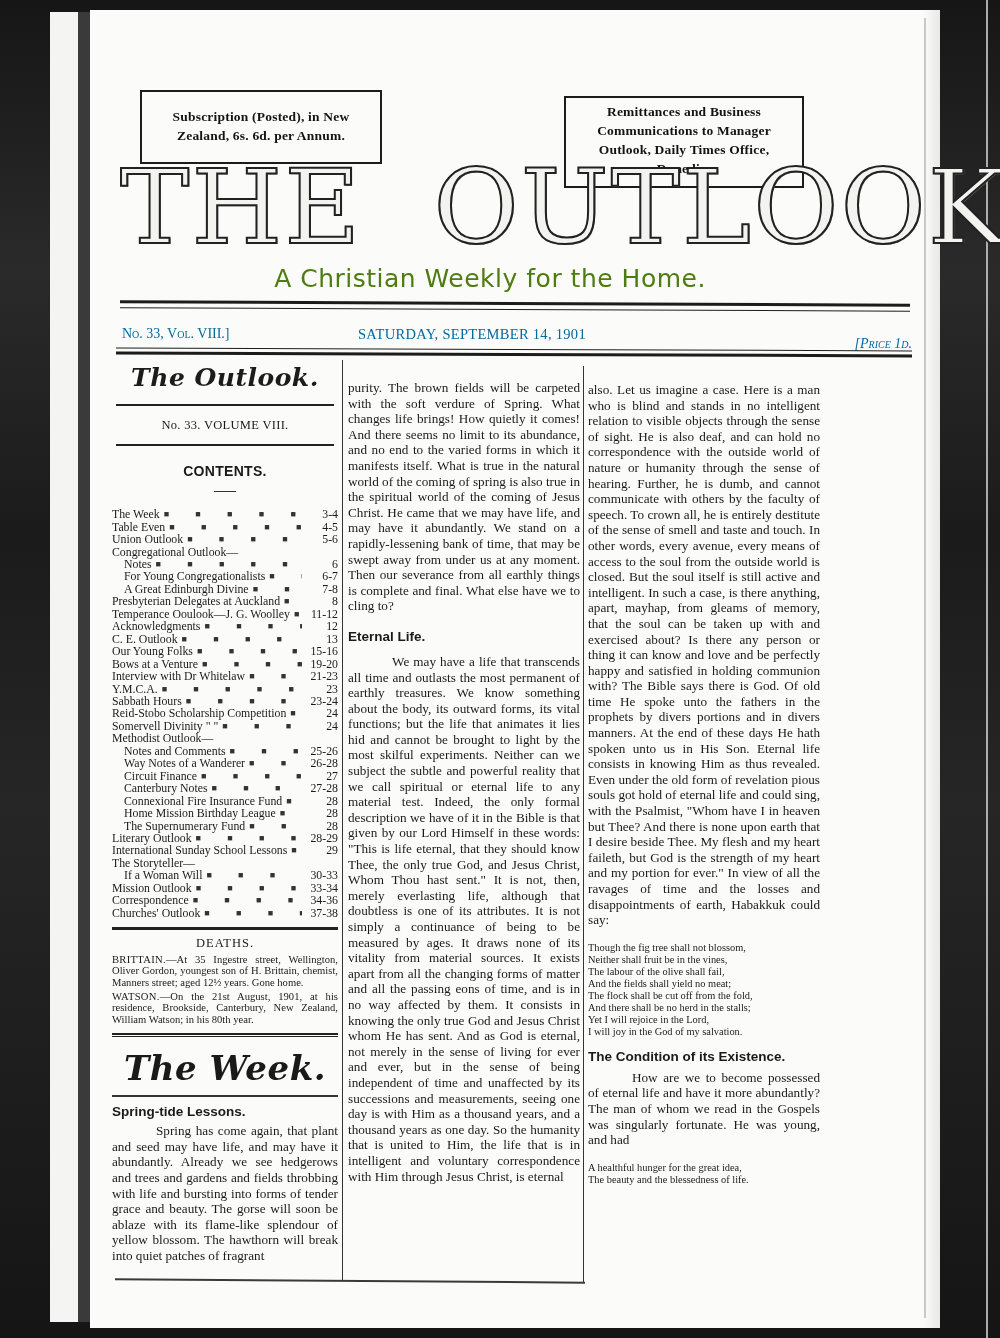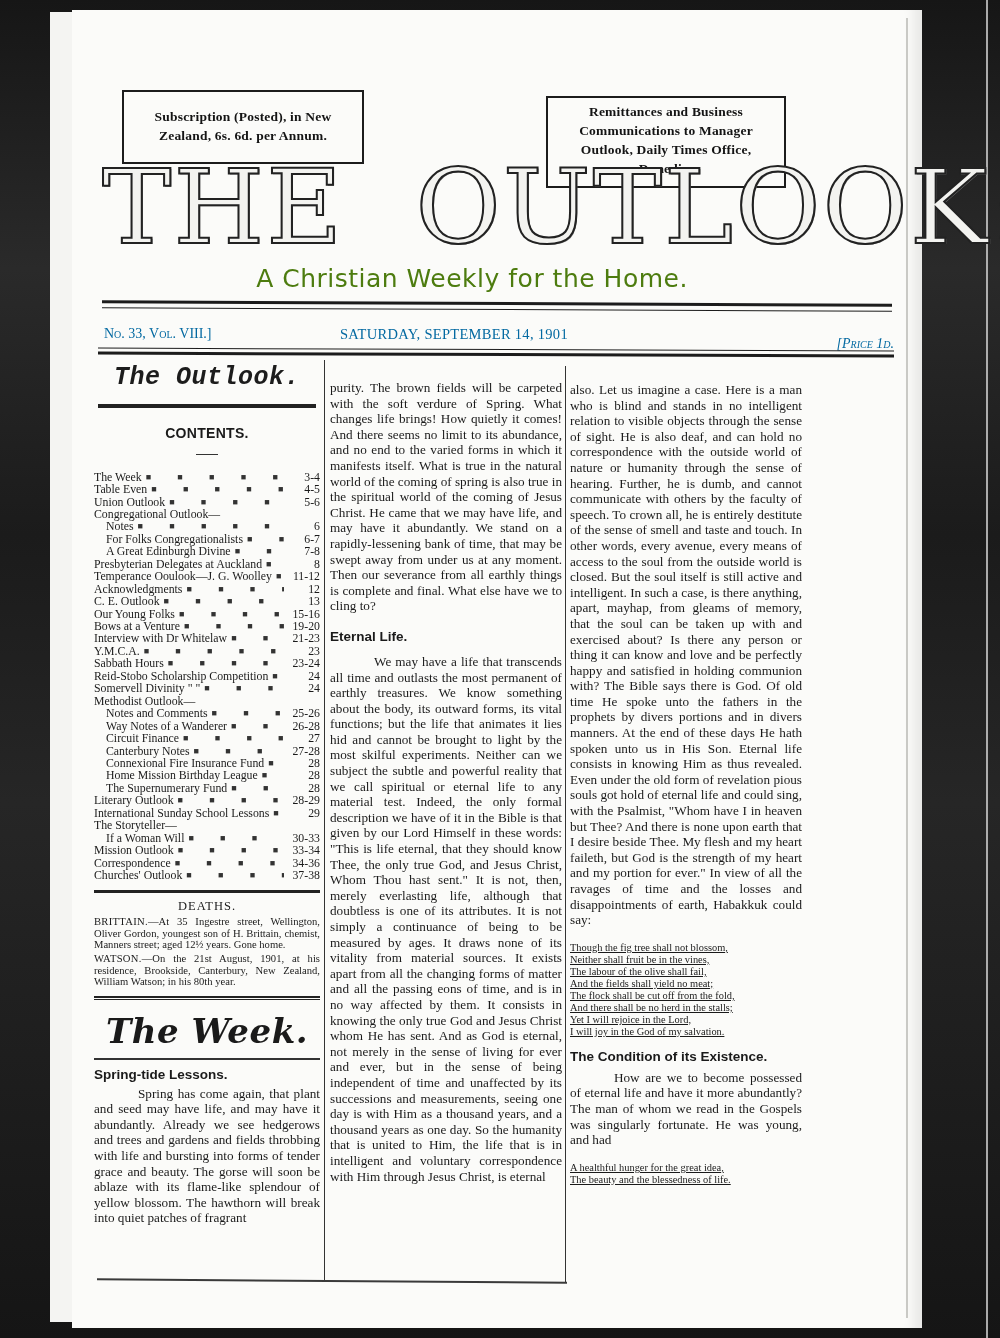--- a/index.html
+++ b/index.html
@@ -19,21 +19,21 @@
       position: absolute; top: 0; bottom: 0; left: 986px; width: 2px; background: #cfcfcf; opacity: .8;
     }
     .left-strip {
       position: absolute; left: 50px; top: 12px; width: 28px; height: 1310px;
       background: #f4f4f2;
     }
     .left-strip .rule {
       position: absolute; left: 28px; top: 0; width: 12px; height: 100%; background: #3a3a3a;
     }
     .page {
-      position: absolute; left: 72px; top: 10px; width: 850px; height: 1318px;
+      position: absolute; left: 90px; top: 10px; width: 850px; height: 1318px;
       background: #fbfbf9;
       box-shadow: inset -18px 0 12px -10px rgba(0,0,0,.08);
     }
     .page-edge {
       position: absolute; right: 14px; top: 8px; bottom: 10px; width: 2px; background: #c9c9c5;
     }
 
     
     .box {
       position: absolute; border: 2px solid #1c1c1c; background: #fbfbf9;
@@ -80,21 +80,21 @@
     }
     .col1 { left: 22px; width: 226px; }
     .col2 { left: 258px; width: 232px; }
     .col3 { left: 498px; width: 232px; }
     .col-divider { position: absolute; width: 1px; background: #333; }
 
     .blackletter {
       font-family: "DejaVu Serif", serif; font-style: italic; font-weight: bold;
       letter-spacing: .5px; text-align: center;
     }
-    .outlook-title { font-size: 25px; line-height: 32px; margin-top: 6px; color: #1c1c1c; font-family: Liberation Mono, monospace; }
+    .outlook-title { font-size: 25px; line-height: 32px; margin-top: 6px; color: #1c1c1c; }
     .sub-rule { height: 2px; background: #222; margin: 10px 4px 0 4px; }
     .vol-line { text-align: center; font-size: 12.5px; padding: 12px 0 10px; letter-spacing: .3px; }
     .contents-title {
       text-align: center; font-family: "Liberation Sans", sans-serif; font-weight: bold;
       font-size: 14px; margin-top: 18px; letter-spacing: .3px;
     }
     .contents-dash { width: 22px; height: 1px; background: #333; margin: 12px auto 16px; }
 
     .toc { list-style: none; font-size: 11.8px; line-height: 12.45px; }
     .toc li { display: flex; justify-content: space-between; white-space: nowrap; }
@@ -112,21 +112,21 @@
     .week-rule { height: 2px; background: #333; margin: 4px 0 6px; }
 
     .section-head {
       font-family: "Liberation Sans", sans-serif; font-weight: bold; font-size: 13.5px;
       line-height: 18px; margin: 6px 0 2px; text-align: left;
     }
     .para { text-indent: 44px; }
     .noindent { text-indent: 0; }
 
     .verse { font-size: 10.4px; line-height: 12px; text-align: left; margin: 14px 0 10px; }
-    .verse div { white-space: nowrap; text-decoration: underline; }
+    .verse div { white-space: nowrap; }
     .verse.small { }
 
     .bottom-rule {
       position: absolute; left: 25px; top: 1270px; width: 470px; height: 2px;
       background: #3a3a3a; transform: rotate(.4deg);
     }
   </style>
 </head>
 <body>
 
@@ -158,20 +158,21 @@
 
   <div class="rule-thin" style="left:26px; top:339px; width:796px; transform:rotate(.2deg);"></div>
   <div class="rule-thick" style="left:26px; top:343px; width:796px; transform:rotate(.2deg);"></div>
 
   <div class="col-divider" style="left:252px; top:350px; height:920px;"></div>
   <div class="col-divider" style="left:493px; top:356px; height:916px;"></div>
 
   <div class="col col1">
     <div class="blackletter outlook-title">The Outlook.</div>
     <div class="sub-rule"></div>
+    <div class="vol-line">No. 33. VOLUME VIII.</div>
     <div class="sub-rule" style="margin-top:0"></div>
     <div class="contents-title">CONTENTS.</div>
     <div class="contents-dash"></div>
     <ul class="toc" id="toc">
         <li>
           <span class="t">The Week</span>
           <span class="leader">■ ■ ■ ■ ■ ■</span>
           <span class="p">3-4</span>
         </li>
         <li>
@@ -187,21 +188,21 @@
         <li>
           <span class="t">Congregational Outlook—</span>
           <span class="p"></span>
         </li>
         <li class="indent">
           <span class="t">Notes</span>
           <span class="leader">■ ■ ■ ■ ■ ■</span>
           <span class="p">6</span>
         </li>
         <li class="indent">
-          <span class="t">For Folks Congregationalists</span>
+          <span class="t">For Young Congregationalists</span>
           <span class="leader">■ ■ ■ ■ ■ ■</span>
           <span class="p">6-7</span>
         </li>
         <li class="indent">
           <span class="t">A Great Edinburgh Divine</span>
           <span class="leader">■ ■ ■ ■ ■ ■</span>
           <span class="p">7-8</span>
         </li>
         <li>
           <span class="t">Presbyterian Delegates at Auckland</span>

